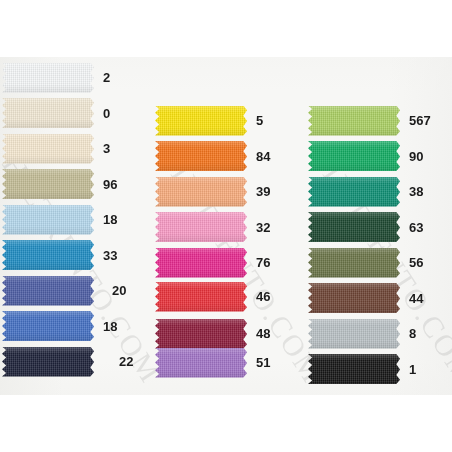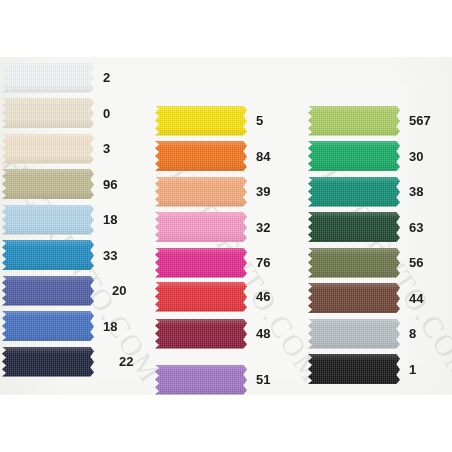--- a/index.html
+++ b/index.html
@@ -188,33 +188,33 @@
           <div class="ribbon-code">76</div>
         </div>
         <div class="swatch-row" style="top: 224px;">
           <div class="ribbon" title="red" style="background: rgb(232, 49, 58);"></div>
           <div class="ribbon-code">46</div>
         </div>
         <div class="swatch-row" style="top: 261px;">
           <div class="ribbon" title="burgundy" style="background: rgb(141, 29, 60);"></div>
           <div class="ribbon-code">48</div>
         </div>
-        <div class="swatch-row" style="top: 307px;">
+        <div class="swatch-row" style="top: 290px;">
           <div class="ribbon" title="lilac" style="background: rgb(161, 116, 198);"></div>
           <div class="ribbon-code">51</div>
         </div>
       </div>
     <div class="column" id="column-3">
         <div class="swatch-row" style="top: 48px;">
           <div class="ribbon" title="lime-green" style="background: rgb(170, 207, 99);"></div>
           <div class="ribbon-code">567</div>
         </div>
         <div class="swatch-row" style="top: 83.5px;">
           <div class="ribbon" title="emerald-green" style="background: rgb(19, 172, 99);"></div>
-          <div class="ribbon-code">30</div>
+          <div class="ribbon-code">90</div>
         </div>
         <div class="swatch-row" style="top: 119px;">
           <div class="ribbon" title="teal-green" style="background: rgb(15, 143, 116);"></div>
           <div class="ribbon-code">38</div>
         </div>
         <div class="swatch-row" style="top: 154.5px;">
           <div class="ribbon" title="forest-green" style="background: rgb(28, 72, 48);"></div>
           <div class="ribbon-code">63</div>
         </div>
         <div class="swatch-row" style="top: 190px;">

